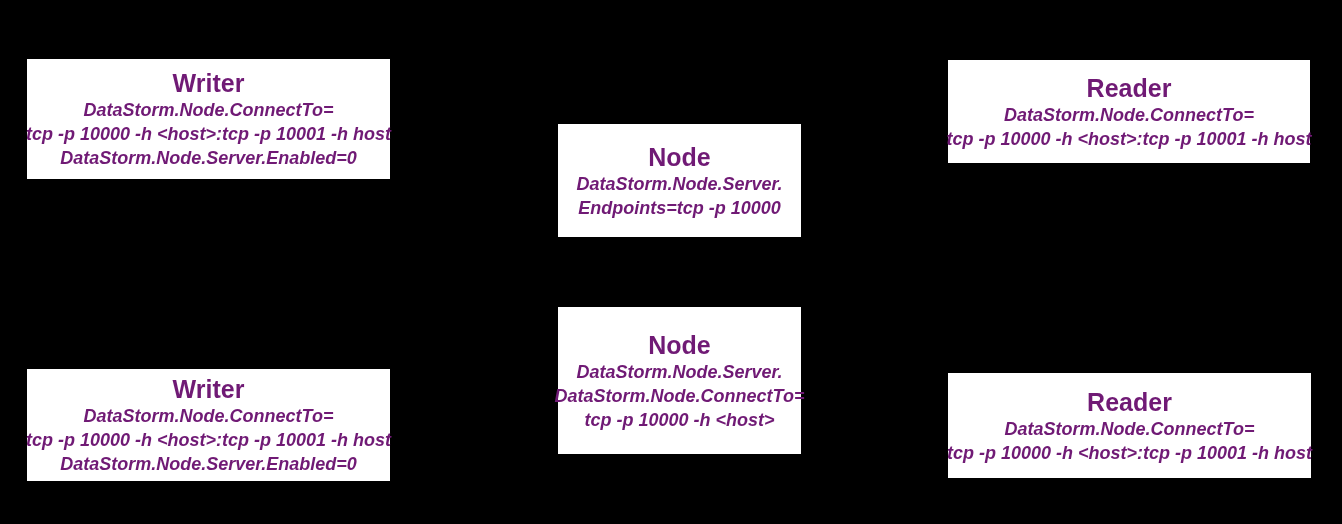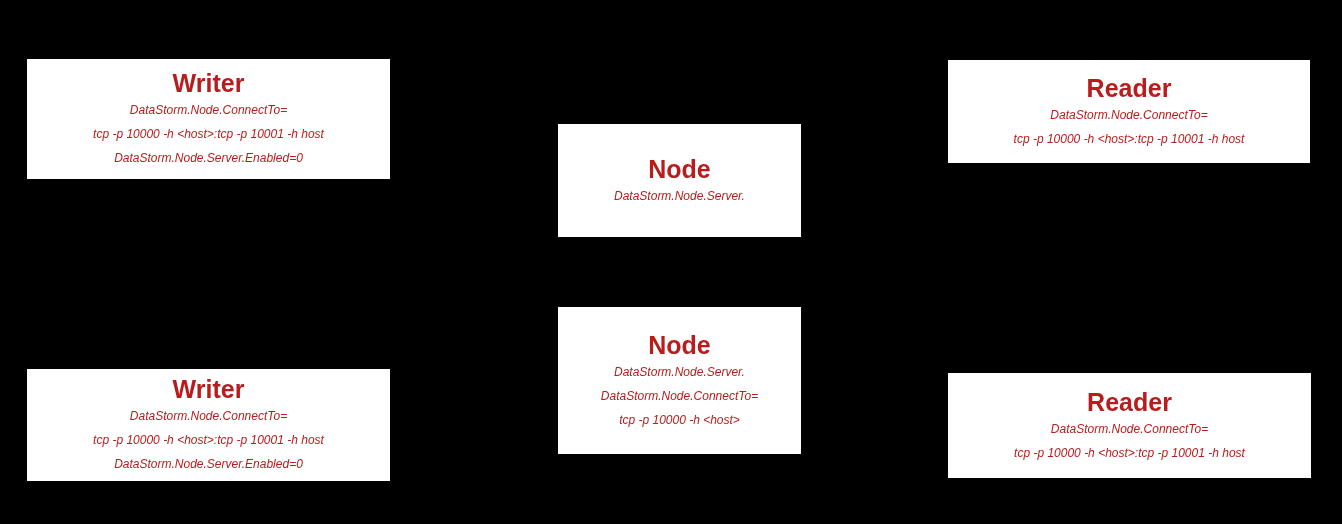--- a/index.html
+++ b/index.html
@@ -11,38 +11,39 @@
     position: relative;
     width: 1342px;
     height: 524px;
     background: #000000;
     overflow: hidden;
     font-family: "Liberation Sans", sans-serif;
   }
   .box {
     position: absolute;
     background: #ffffff;
-    color: #b91c1c;
+    color: #701a75;
     display: flex;
     flex-direction: column;
     justify-content: center;
     align-items: center;
     text-align: center;
   }
   .box-title {
     font-weight: bold;
     font-size: 25px;
     line-height: 30px;
     white-space: nowrap;
   }
   .box-line {
     font-style: italic;
-    font-size: 12px;
+    font-size: 18px;
     line-height: 24px;
     white-space: nowrap;
+    font-weight: bold;
   }
   
   .writer-top   { left: 27px;  top: 59px;  width: 363px; height: 120px; }
   .node-top     { left: 558px; top: 124px; width: 243px; height: 113px; }
   .reader-top   { left: 948px; top: 60px;  width: 362px; height: 103px; }
   .writer-bottom{ left: 27px;  top: 369px; width: 363px; height: 112px; }
   .node-bottom  { left: 558px; top: 307px; width: 243px; height: 147px; }
   .reader-bottom{ left: 948px; top: 373px; width: 363px; height: 105px; }
 </style>
 </head>
@@ -53,20 +54,21 @@
   <div class="box writer-top">
     <div class="box-title">Writer</div>
     <div class="box-line">DataStorm.Node.ConnectTo=</div>
     <div class="box-line">tcp -p 10000 -h &lt;host&gt;:tcp -p 10001 -h host</div>
     <div class="box-line">DataStorm.Node.Server.Enabled=0</div>
   </div>
 
   <div class="box node-top">
     <div class="box-title">Node</div>
     <div class="box-line">DataStorm.Node.Server.</div>
+    <div class="box-line">Endpoints=tcp -p 10000</div>
   </div>
 
   <div class="box reader-top">
     <div class="box-title">Reader</div>
     <div class="box-line">DataStorm.Node.ConnectTo=</div>
     <div class="box-line">tcp -p 10000 -h &lt;host&gt;:tcp -p 10001 -h host</div>
   </div>
 
   <div class="box writer-bottom">
     <div class="box-title">Writer</div>

